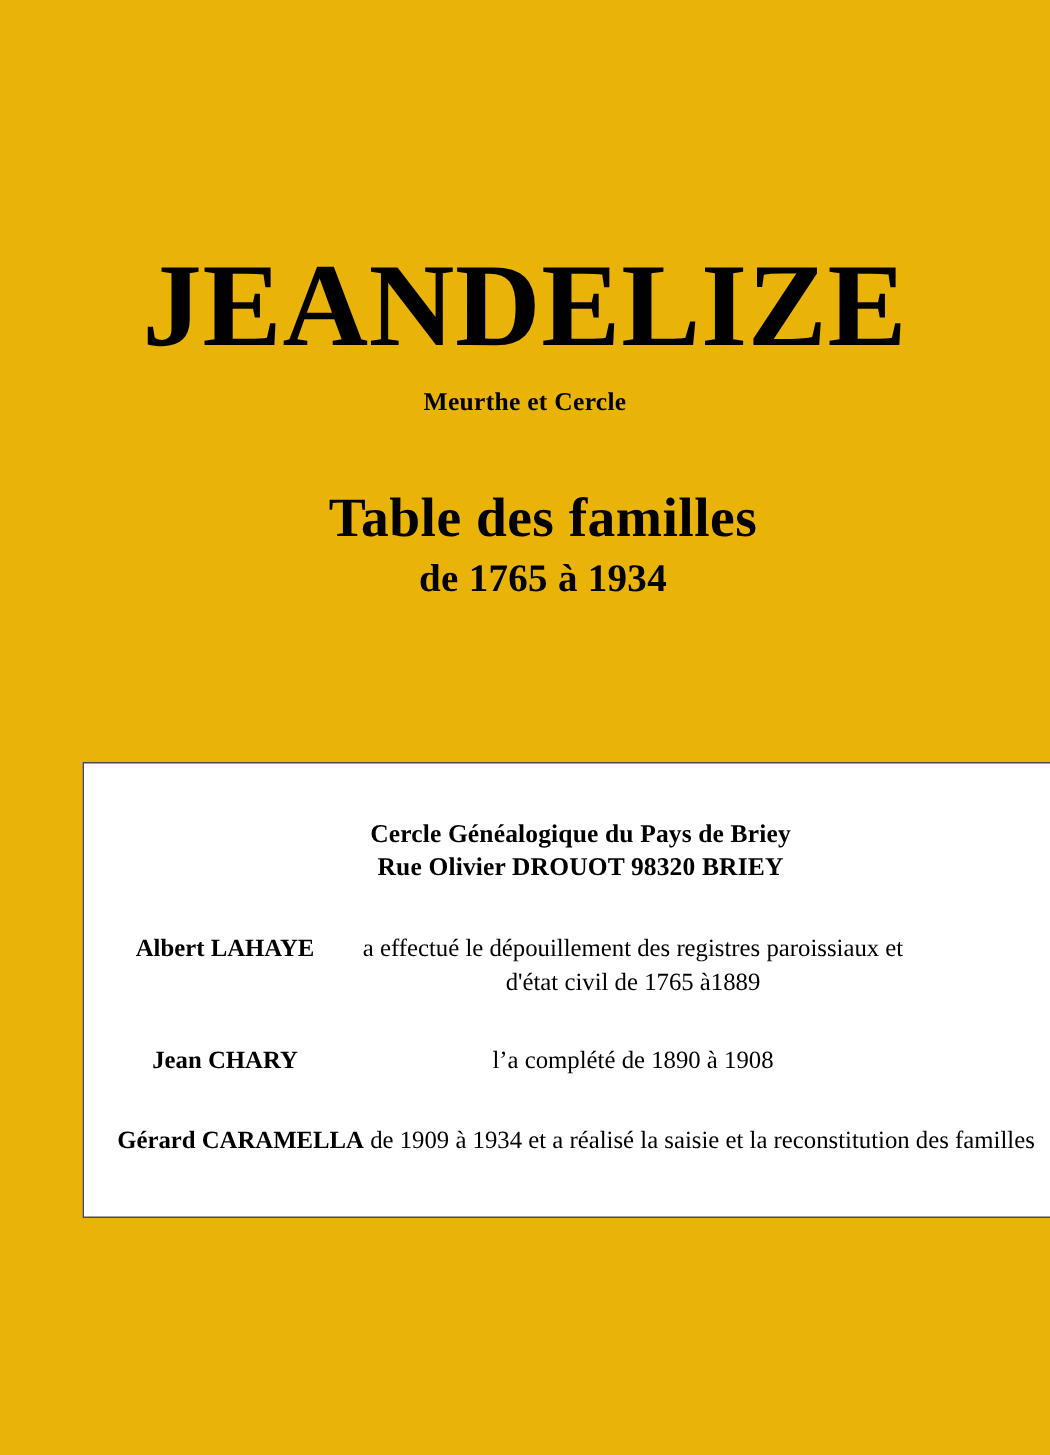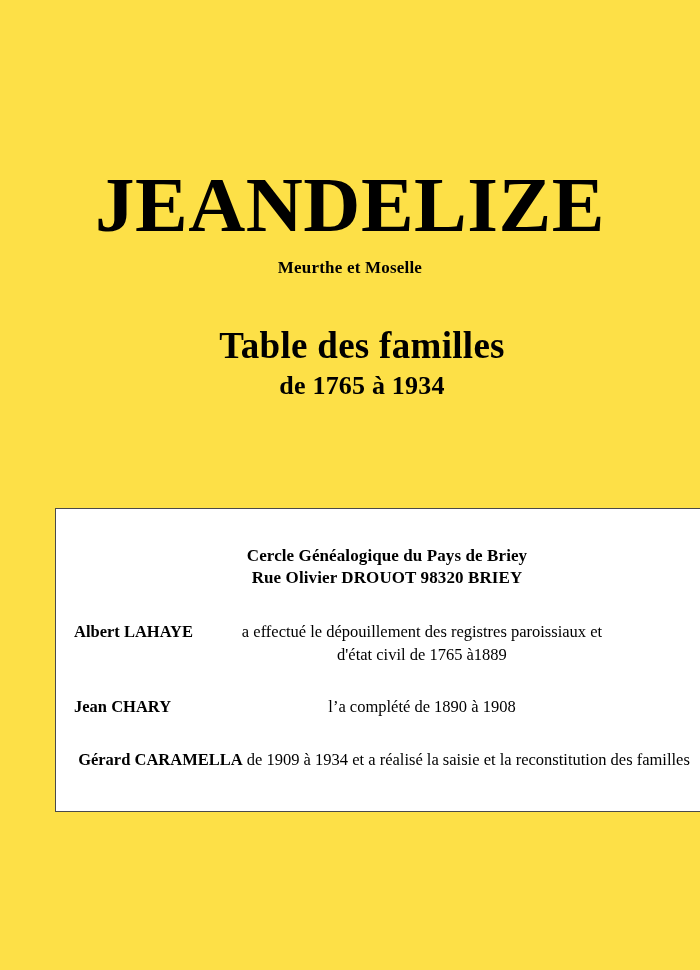--- a/index.html
+++ b/index.html
@@ -134,20 +134,21 @@
   
   .row-split {
     display: block;
     padding-left: 18px;
   }
   .row-split .c-name {
     display: inline-block;
     width: 152px;
     font-weight: bold;
     vertical-align: top;
+    text-align: center;
   }
   .row-split .c-desc {
     display: inline-block;
     width: 392px;
     vertical-align: top;
     text-align: center;
   }
 
   
   .row-inline {
@@ -158,25 +159,25 @@
   .row-inline .c-name {
     font-weight: bold;
   }
   .row-inline .c-desc {
     font-weight: normal;
   }
 </style>
 </head>
 <body style="background: rgb(255, 255, 255); color: rgb(0, 0, 0);">
 
-<div class="page" style="background: #fde047;">
+<div class="page" style="background: #eab308;">
 
   <div class="masthead">
     <div class="doc-title">JEANDELIZE</div>
-    <div class="doc-subtitle">Meurthe et Moselle</div>
+    <div class="doc-subtitle">Meurthe et Cercle</div>
   </div>
 
   <div class="section-block">
     <div class="section-title">Table des familles</div>
     <div class="section-range">de 1765 à 1934</div>
   </div>
 
   <div class="credits-box" style="border-color: rgb(74, 74, 74);">
 
     <div class="org-block">

